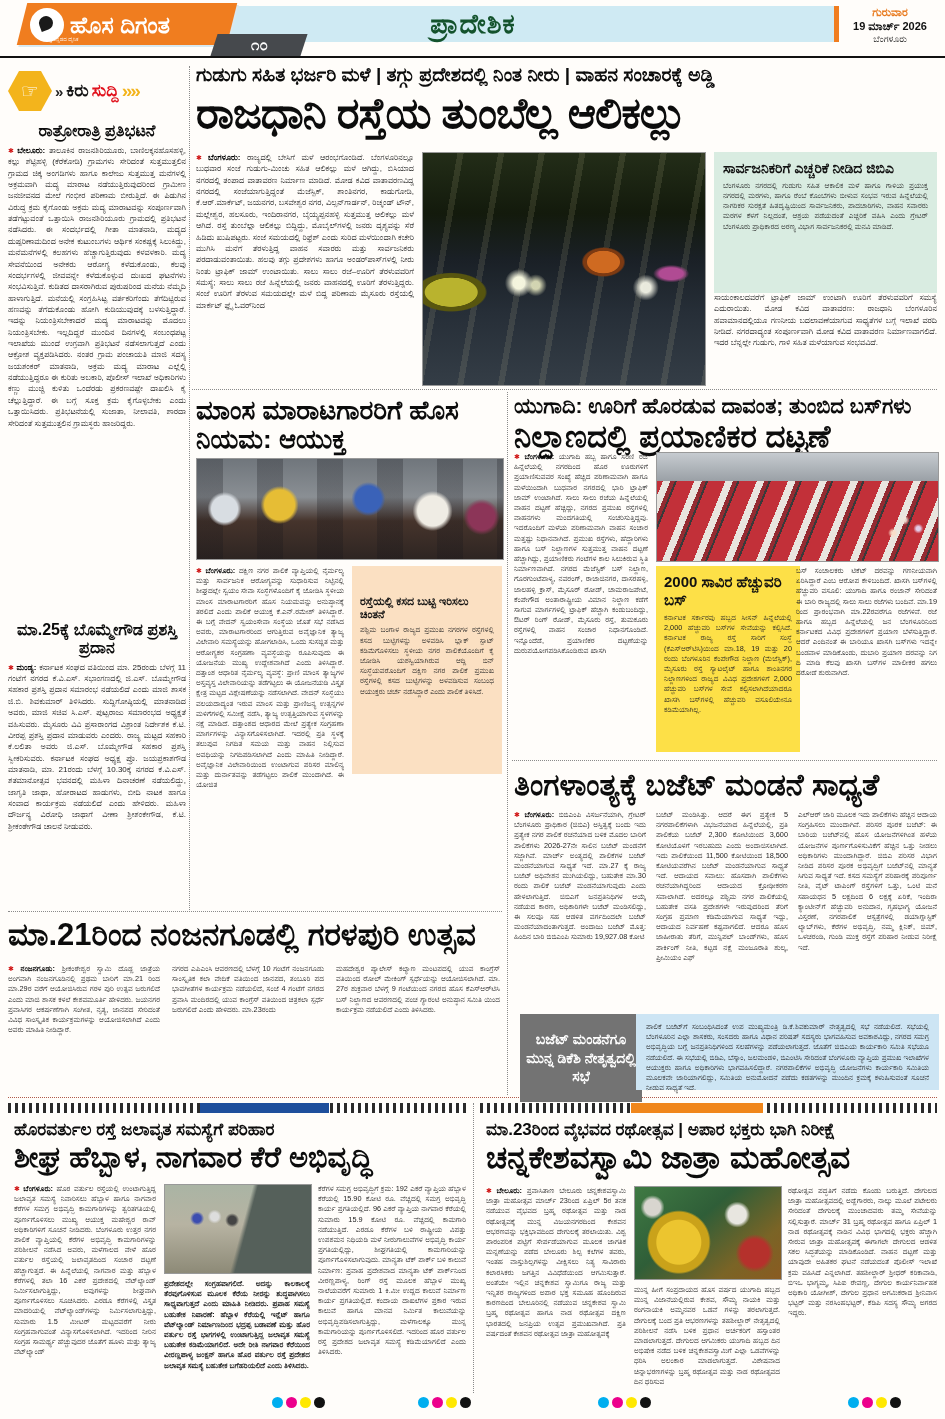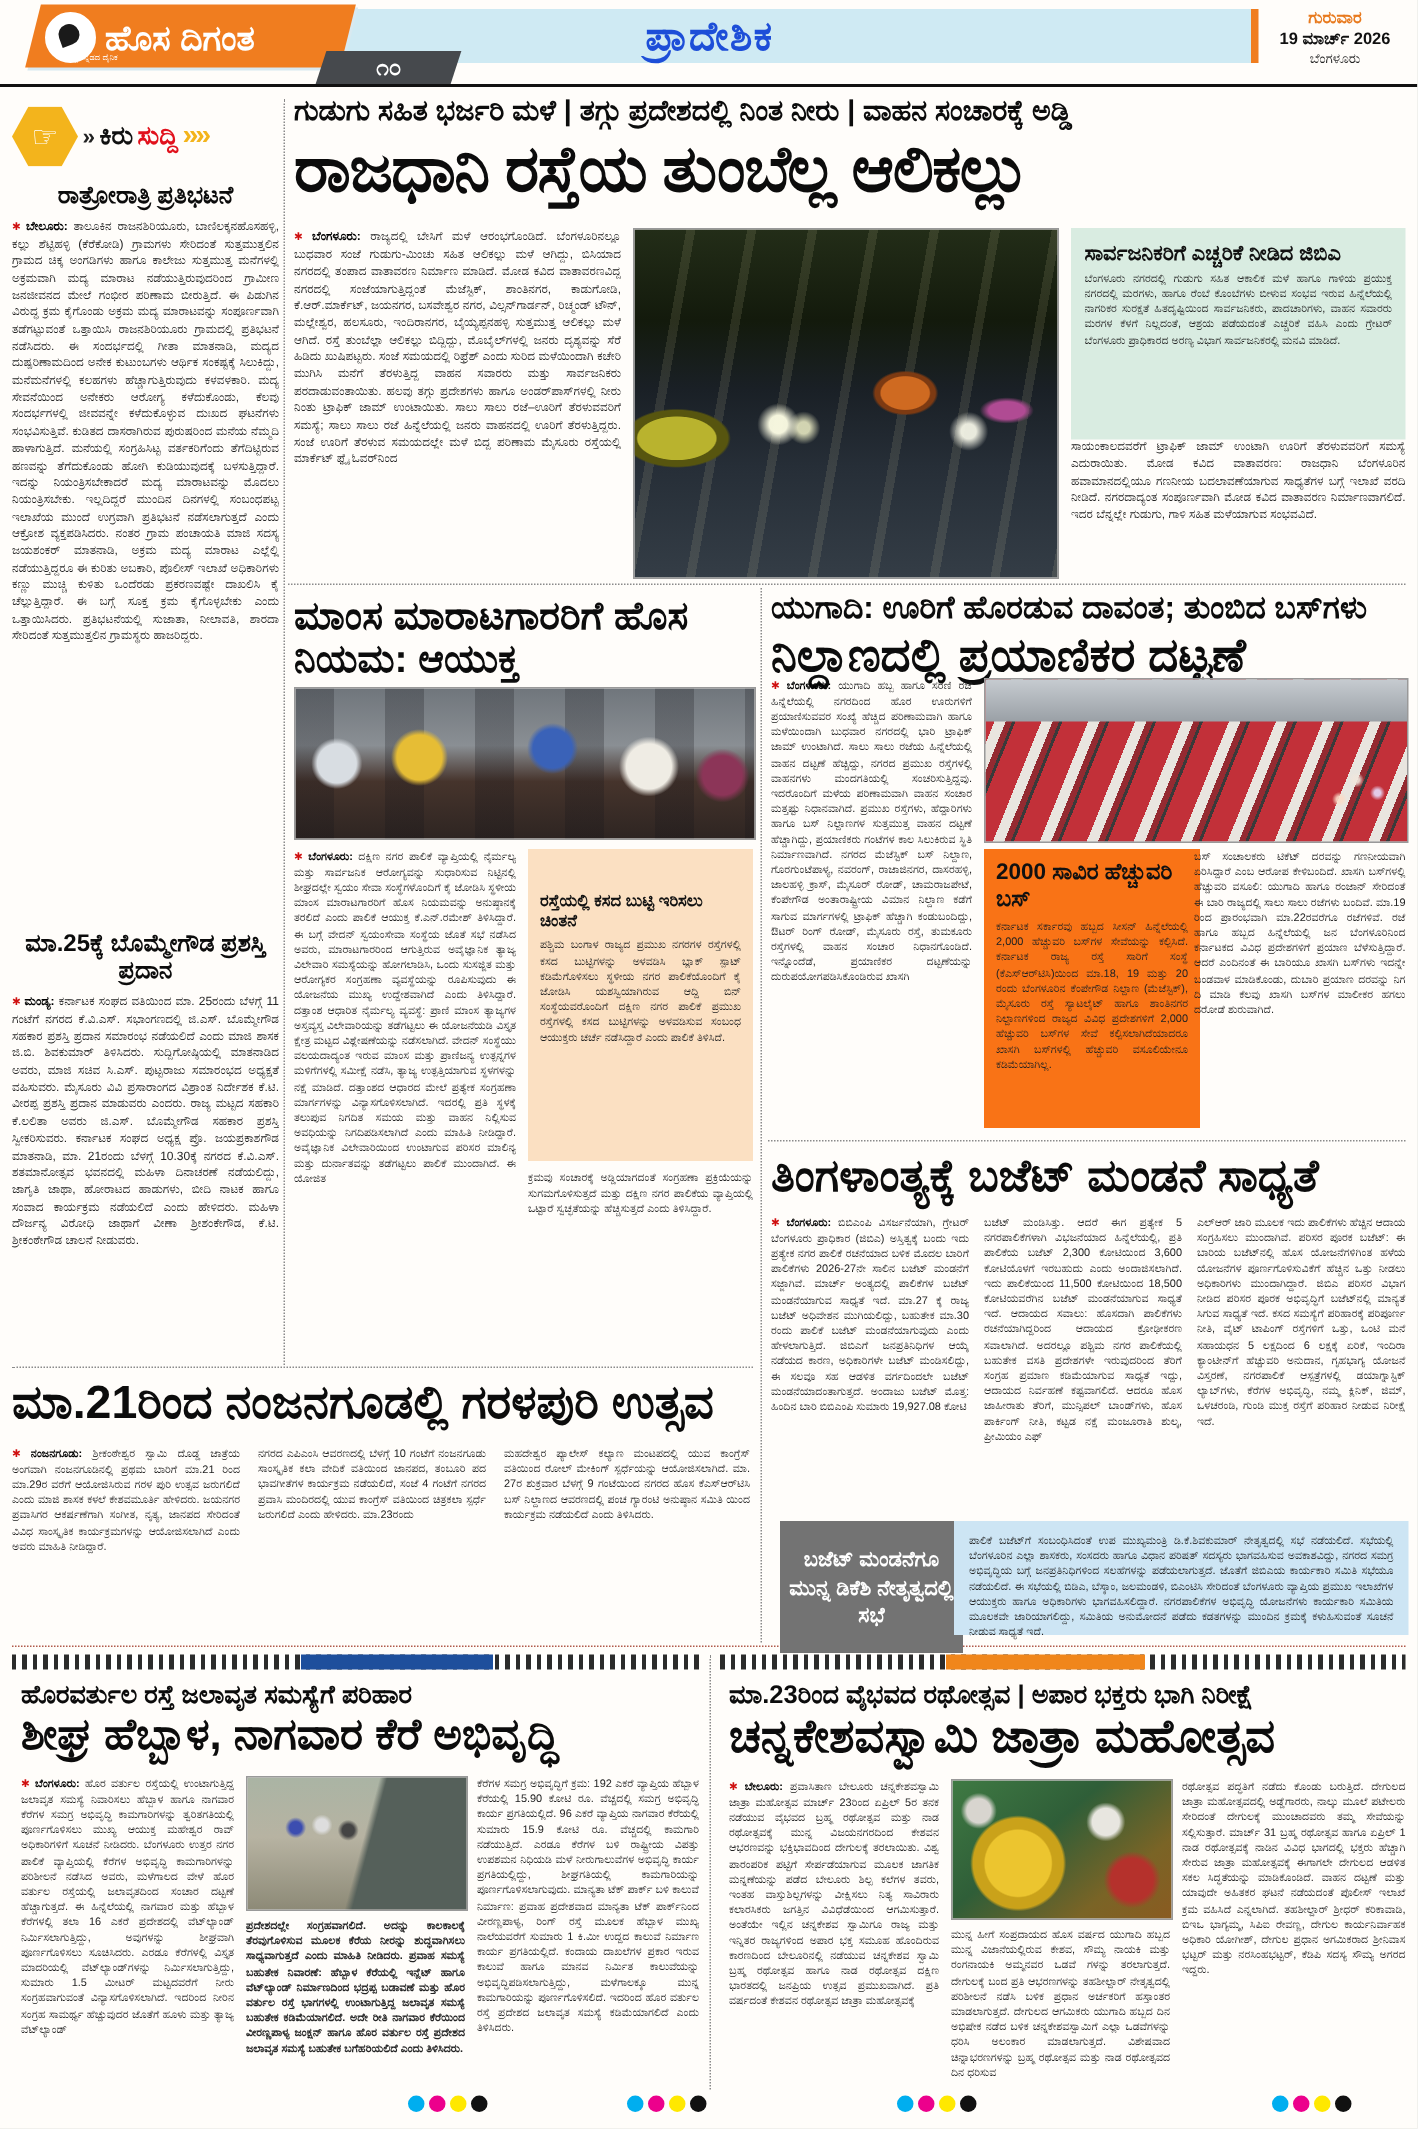--- a/index.html
+++ b/index.html
@@ -3,21 +3,21 @@
 <meta charset="utf-8">
 <style>
   html,body{margin:0;padding:0;background:#e8e8e4;}
   .page{position:relative;width:945px;height:1419px;background:#fffdfa;margin:0 auto;
         font-family:"Liberation Sans","DejaVu Sans",sans-serif;color:#1a1a1a;overflow:hidden;}
   .abs{position:absolute;}
   
   .mast-blue{left:112px;top:6px;width:722px;height:36px;background:#cfeaf3;}
   .mast-orangebar{left:834px;top:6px;width:5px;height:36px;background:#f07d1f;}
   .section-title{left:112px;top:6px;width:722px;height:36px;display:flex;align-items:center;justify-content:center;
-      font-size:27px;font-weight:800;color:#1d4ed8;letter-spacing:1px;}
+      font-size:27px;font-weight:800;color:#14532d;letter-spacing:1px;}
   .logo-wrap{left:22px;top:3px;width:210px;height:42px;background:#f07d1f;transform:skewX(-14deg);
       box-shadow:2px 2px 0 #d8e9f0;}
   .logo-inner{left:30px;top:5px;width:200px;height:40px;display:flex;align-items:center;gap:6px;}
   .logo-circle{width:30px;height:30px;border-radius:50%;background:radial-gradient(circle at 40% 40%,#fff 60%,#fff 61%),#fff;
       border:2px solid #fff;position:relative;}
   .logo-circle:after{content:"";position:absolute;left:7px;top:6px;width:14px;height:14px;border-radius:50% 50% 50% 0;
       background:#1a1a1a;transform:rotate(-20deg);}
   .logo-title{font-size:23px;font-weight:800;color:#fff;line-height:1;}
   .logo-tag{position:absolute;left:44px;top:36px;font-size:5.5px;color:#fff;}
   .pageno{left:214px;top:34px;width:90px;height:22px;background:#46494d;transform:skewX(-18deg);
@@ -41,21 +41,21 @@
   .bt7{font-size:7.3px;line-height:1.4;text-align:justify;color:#232323;overflow:hidden;}
   .dl{font-weight:700;color:#000;}
   .dl:before{content:"✱ ";color:#cf1010;font-size:7px;}
   .hl{font-weight:800;color:#0c0c0c;line-height:1.12;}
   .dotH{border-top:1.6px dotted #8a8a8a;}
   .dotV{border-left:1.6px dotted #8a8a8a;}
   .dotR{border-top:1.6px dotted #b05a4a;}
   
   .mintbox{background:#d9ece1;padding:8px 9px;}
   .peachbox{background:#fbe0c2;padding:7px 8px;}
-  .busbox{background:#f97316;padding:7px 8px;}
+  .busbox{background:#fde047;padding:7px 8px;}
   .redbox{background:#737373;color:#fff;display:flex;align-items:center;justify-content:center;
       font-weight:800;text-align:center;font-size:14px;line-height:1.35;padding:6px;}
   .bluebox{background:#cde5f4;padding:8px 10px;}
   .boxtitle{font-weight:800;color:#111;line-height:1.2;margin-bottom:4px;}
   
   .ph{overflow:hidden;border:1px solid #999;}
   .ph-rain{background:
     radial-gradient(circle at 34% 56%, rgba(255,255,230,.95) 0 6px, transparent 14px),
     radial-gradient(circle at 40% 57%, rgba(255,255,210,.8) 0 4px, transparent 11px),
     radial-gradient(circle at 79% 58%, rgba(255,255,240,.9) 0 5px, transparent 13px),
@@ -170,21 +170,20 @@
     <div class="hl" style="font-size:26px;">ಮಾಂಸ ಮಾರಾಟಗಾರರಿಗೆ ಹೊಸ ನಿಯಮ: ಆಯುಕ್ತ</div>
   </div>
   <div class="abs ph ph-meeting" style="left:196px;top:458px;width:306px;height:100px;"></div>
   <p class="abs bt7" style="left:196px;top:566px;width:148px;height:338px;margin:0;"><span class="dl">ಬೆಂಗಳೂರು:</span>
     <span>ದಕ್ಷಿಣ ನಗರ ಪಾಲಿಕೆ ವ್ಯಾಪ್ತಿಯಲ್ಲಿ ನೈರ್ಮಲ್ಯ ಮತ್ತು ಸಾರ್ವಜನಿಕ ಆರೋಗ್ಯವನ್ನು ಸುಧಾರಿಸುವ ನಿಟ್ಟಿನಲ್ಲಿ ಶೀಘ್ರದಲ್ಲೇ ಸ್ವಯಂ ಸೇವಾ ಸಂಸ್ಥೆಗಳೊಂದಿಗೆ ಕೈ ಜೋಡಿಸಿ ಸ್ಥಳೀಯ ಮಾಂಸ ಮಾರಾಟಗಾರರಿಗೆ ಹೊಸ ನಿಯಮವನ್ನು ಅನುಷ್ಠಾನಕ್ಕೆ ತರಲಿದೆ ಎಂದು ಪಾಲಿಕೆ ಆಯುಕ್ತ ಕೆ.ಎನ್.ರಮೇಶ್ ತಿಳಿಸಿದ್ದಾರೆ. ಈ ಬಗ್ಗೆ ವೇದನ್ ಸ್ವಯಂಸೇವಾ ಸಂಸ್ಥೆಯ ಜೊತೆ ಸಭೆ ನಡೆಸಿದ ಅವರು, ಮಾರಾಟಗಾರರಿಂದ ಆಗುತ್ತಿರುವ ಅವೈಜ್ಞಾನಿಕ ತ್ಯಾಜ್ಯ ವಿಲೇವಾರಿ ಸಮಸ್ಯೆಯನ್ನು ಹೋಗಲಾಡಿಸಿ, ಒಂದು ಸುಸಜ್ಜಿತ ಮತ್ತು ಆರೋಗ್ಯಕರ ಸಂಗ್ರಹಣಾ ವ್ಯವಸ್ಥೆಯನ್ನು ರೂಪಿಸುವುದು ಈ ಯೋಜನೆಯ ಮುಖ್ಯ ಉದ್ದೇಶವಾಗಿದೆ ಎಂದು ತಿಳಿಸಿದ್ದಾರೆ. ದತ್ತಾಂಶ ಆಧಾರಿತ ನೈರ್ಮಲ್ಯ ವ್ಯವಸ್ಥೆ: ಪ್ರಾಣಿ ಮಾಂಸ ತ್ಯಾಜ್ಯಗಳ ಅಸ್ತವ್ಯಸ್ತ ವಿಲೇವಾರಿಯನ್ನು ತಡೆಗಟ್ಟಲು ಈ ಯೋಜನೆಯಡಿ ವಿಸ್ತೃತ ಕ್ಷೇತ್ರ ಮಟ್ಟದ ವಿಶ್ಲೇಷಣೆಯನ್ನು ನಡೆಸಲಾಗಿದೆ. ವೇದನ್ ಸಂಸ್ಥೆಯು ವಲಯದಾದ್ಯಂತ ಇರುವ ಮಾಂಸ ಮತ್ತು ಪ್ರಾಣಿಜನ್ಯ ಉತ್ಪನ್ನಗಳ ಮಳಿಗೆಗಳಲ್ಲಿ ಸಮೀಕ್ಷೆ ನಡೆಸಿ, ತ್ಯಾಜ್ಯ ಉತ್ಪತ್ತಿಯಾಗುವ ಸ್ಥಳಗಳನ್ನು ನಕ್ಷೆ ಮಾಡಿದೆ. ದತ್ತಾಂಶದ ಆಧಾರದ ಮೇಲೆ ಪ್ರತ್ಯೇಕ ಸಂಗ್ರಹಣಾ ಮಾರ್ಗಗಳನ್ನು ವಿನ್ಯಾಸಗೊಳಿಸಲಾಗಿದೆ. ಇದರಲ್ಲಿ ಪ್ರತಿ ಸ್ಥಳಕ್ಕೆ ತಲುಪುವ ನಿಗದಿತ ಸಮಯ ಮತ್ತು ವಾಹನ ನಿಲ್ಲಿಸುವ ಅವಧಿಯನ್ನು ನಿಗದಿಪಡಿಸಲಾಗಿದೆ ಎಂದು ಮಾಹಿತಿ ನೀಡಿದ್ದಾರೆ. ಅವೈಜ್ಞಾನಿಕ ವಿಲೇವಾರಿಯಿಂದ ಉಂಟಾಗುವ ಪರಿಸರ ಮಾಲಿನ್ಯ ಮತ್ತು ದುರ್ನಾತವನ್ನು ತಡೆಗಟ್ಟಲು ಪಾಲಿಕೆ ಮುಂದಾಗಿದೆ. ಈ ಯೋಜಿತ</span></p>
   <div class="abs" style="left:352px;top:566px;width:150px;height:338px;">
     <div class="peachbox">
       <div class="boxtitle" style="font-size:11px;margin-top:22px;">ರಸ್ತೆಯಲ್ಲಿ ಕಸದ ಬುಟ್ಟಿ ಇರಿಸಲು ಚಿಂತನೆ</div>
       <div class="bt7" style="height:142px;">ಪಶ್ಚಿಮ ಬಂಗಾಳ ರಾಜ್ಯದ ಪ್ರಮುಖ ನಗರಗಳ ರಸ್ತೆಗಳಲ್ಲಿ ಕಸದ ಬುಟ್ಟಿಗಳನ್ನು ಅಳವಡಿಸಿ ಬ್ಲಾಕ್ ಸ್ಪಾಟ್ ಕಡಿಮೆಗೊಳಿಸಲು ಸ್ಥಳೀಯ ನಗರ ಪಾಲಿಕೆಯೊಂದಿಗೆ ಕೈ ಜೋಡಿಸಿ ಯಶಸ್ವಿಯಾಗಿರುವ ಆದ್ದಿ ಬಿನ್ ಸಂಸ್ಥೆಯವರೊಂದಿಗೆ ದಕ್ಷಿಣ ನಗರ ಪಾಲಿಕೆ ಪ್ರಮುಖ ರಸ್ತೆಗಳಲ್ಲಿ ಕಸದ ಬುಟ್ಟಿಗಳನ್ನು ಅಳವಡಿಸುವ ಸಂಬಂಧ ಆಯುಕ್ತರು ಚರ್ಚೆ ನಡೆಸಿದ್ದಾರೆ ಎಂದು ಪಾಲಿಕೆ ತಿಳಿಸಿದೆ.</div>
     </div>
-    <p class="bt7" style="height:110px;margin:6px 0 0;">ಕ್ರಮವು ಸಂಚಾರಕ್ಕೆ ಅಡ್ಡಿಯಾಗದಂತೆ ಸಂಗ್ರಹಣಾ ಪ್ರಕ್ರಿಯೆಯನ್ನು ಸುಗಮಗೊಳಿಸುತ್ತದೆ ಮತ್ತು ದಕ್ಷಿಣ ನಗರ ಪಾಲಿಕೆಯ ವ್ಯಾಪ್ತಿಯಲ್ಲಿ ಒಟ್ಟಾರೆ ಸ್ವಚ್ಛತೆಯನ್ನು ಹೆಚ್ಚಿಸುತ್ತದೆ ಎಂದು ತಿಳಿಸಿದ್ದಾರೆ.</p>
   </div>
 
   <div class="abs" style="left:514px;top:394px;width:423px;">
     <div class="hl" style="font-size:21px;">ಯುಗಾದಿ: ಊರಿಗೆ ಹೊರಡುವ ದಾವಂತ; ತುಂಬಿದ ಬಸ್‌ಗಳು</div>
     <div class="hl" style="font-size:31px;margin-top:2px;">ನಿಲ್ದಾಣದಲ್ಲಿ ಪ್ರಯಾಣಿಕರ ದಟ್ಟಣೆ</div>
   </div>
   <p class="abs bt7" style="left:514px;top:452px;width:134px;height:300px;margin:0;"><span class="dl">ಬೆಂಗಳೂರು:</span>
     <span>ಯುಗಾದಿ ಹಬ್ಬ ಹಾಗೂ ಸರಣಿ ರಜೆ ಹಿನ್ನೆಲೆಯಲ್ಲಿ ನಗರದಿಂದ ಹೊರ ಊರುಗಳಿಗೆ ಪ್ರಯಾಣಿಸುವವರ ಸಂಖ್ಯೆ ಹೆಚ್ಚಿದ ಪರಿಣಾಮವಾಗಿ ಹಾಗೂ ಮಳೆಯಿಂದಾಗಿ ಬುಧವಾರ ನಗರದಲ್ಲಿ ಭಾರಿ ಟ್ರಾಫಿಕ್ ಜಾಮ್ ಉಂಟಾಗಿದೆ. ಸಾಲು ಸಾಲು ರಜೆಯ ಹಿನ್ನೆಲೆಯಲ್ಲಿ ವಾಹನ ದಟ್ಟಣೆ ಹೆಚ್ಚಿದ್ದು, ನಗರದ ಪ್ರಮುಖ ರಸ್ತೆಗಳಲ್ಲಿ ವಾಹನಗಳು ಮಂದಗತಿಯಲ್ಲಿ ಸಂಚರಿಸುತ್ತಿದ್ದವು. ಇದರೊಂದಿಗೆ ಮಳೆಯ ಪರಿಣಾಮವಾಗಿ ವಾಹನ ಸಂಚಾರ ಮತ್ತಷ್ಟು ನಿಧಾನವಾಗಿದೆ. ಪ್ರಮುಖ ರಸ್ತೆಗಳು, ಹೆದ್ದಾರಿಗಳು ಹಾಗೂ ಬಸ್ ನಿಲ್ದಾಣಗಳ ಸುತ್ತಮುತ್ತ ವಾಹನ ದಟ್ಟಣೆ ಹೆಚ್ಚಾಗಿದ್ದು, ಪ್ರಯಾಣಿಕರು ಗಂಟೆಗಳ ಕಾಲ ಸಿಲುಕಿರುವ ಸ್ಥಿತಿ ನಿರ್ಮಾಣವಾಗಿದೆ. ನಗರದ ಮೆಜೆಸ್ಟಿಕ್ ಬಸ್ ನಿಲ್ದಾಣ, ಗೊರಗುಂಟೆಪಾಳ್ಯ, ನವರಂಗ್, ರಾಜಾಜಿನಗರ, ದಾಸರಹಳ್ಳಿ, ಜಾಲಹಳ್ಳಿ ಕ್ರಾಸ್, ಮೈಸೂರ್ ರೋಡ್, ಚಾಮರಾಜಪೇಟೆ, ಕೆಂಪೇಗೌಡ ಅಂತಾರಾಷ್ಟ್ರೀಯ ವಿಮಾನ ನಿಲ್ದಾಣ ಕಡೆಗೆ ಸಾಗುವ ಮಾರ್ಗಗಳಲ್ಲಿ ಟ್ರಾಫಿಕ್ ಹೆಚ್ಚಾಗಿ ಕಂಡುಬಂದಿದ್ದು, ಔಟರ್ ರಿಂಗ್ ರೋಡ್, ಮೈಸೂರು ರಸ್ತೆ, ತುಮಕೂರು ರಸ್ತೆಗಳಲ್ಲಿ ವಾಹನ ಸಂಚಾರ ನಿಧಾನಗೊಂಡಿದೆ. ಇನ್ನೊಂದೆಡೆ, ಪ್ರಯಾಣಿಕರ ದಟ್ಟಣೆಯನ್ನು ದುರುಪಯೋಗಪಡಿಸಿಕೊಂಡಿರುವ ಖಾಸಗಿ</span></p>
   <div class="abs ph ph-bus" style="left:656px;top:452px;width:281px;height:108px;"></div>
   <div class="abs busbox" style="left:656px;top:566px;width:128px;height:172px;">

